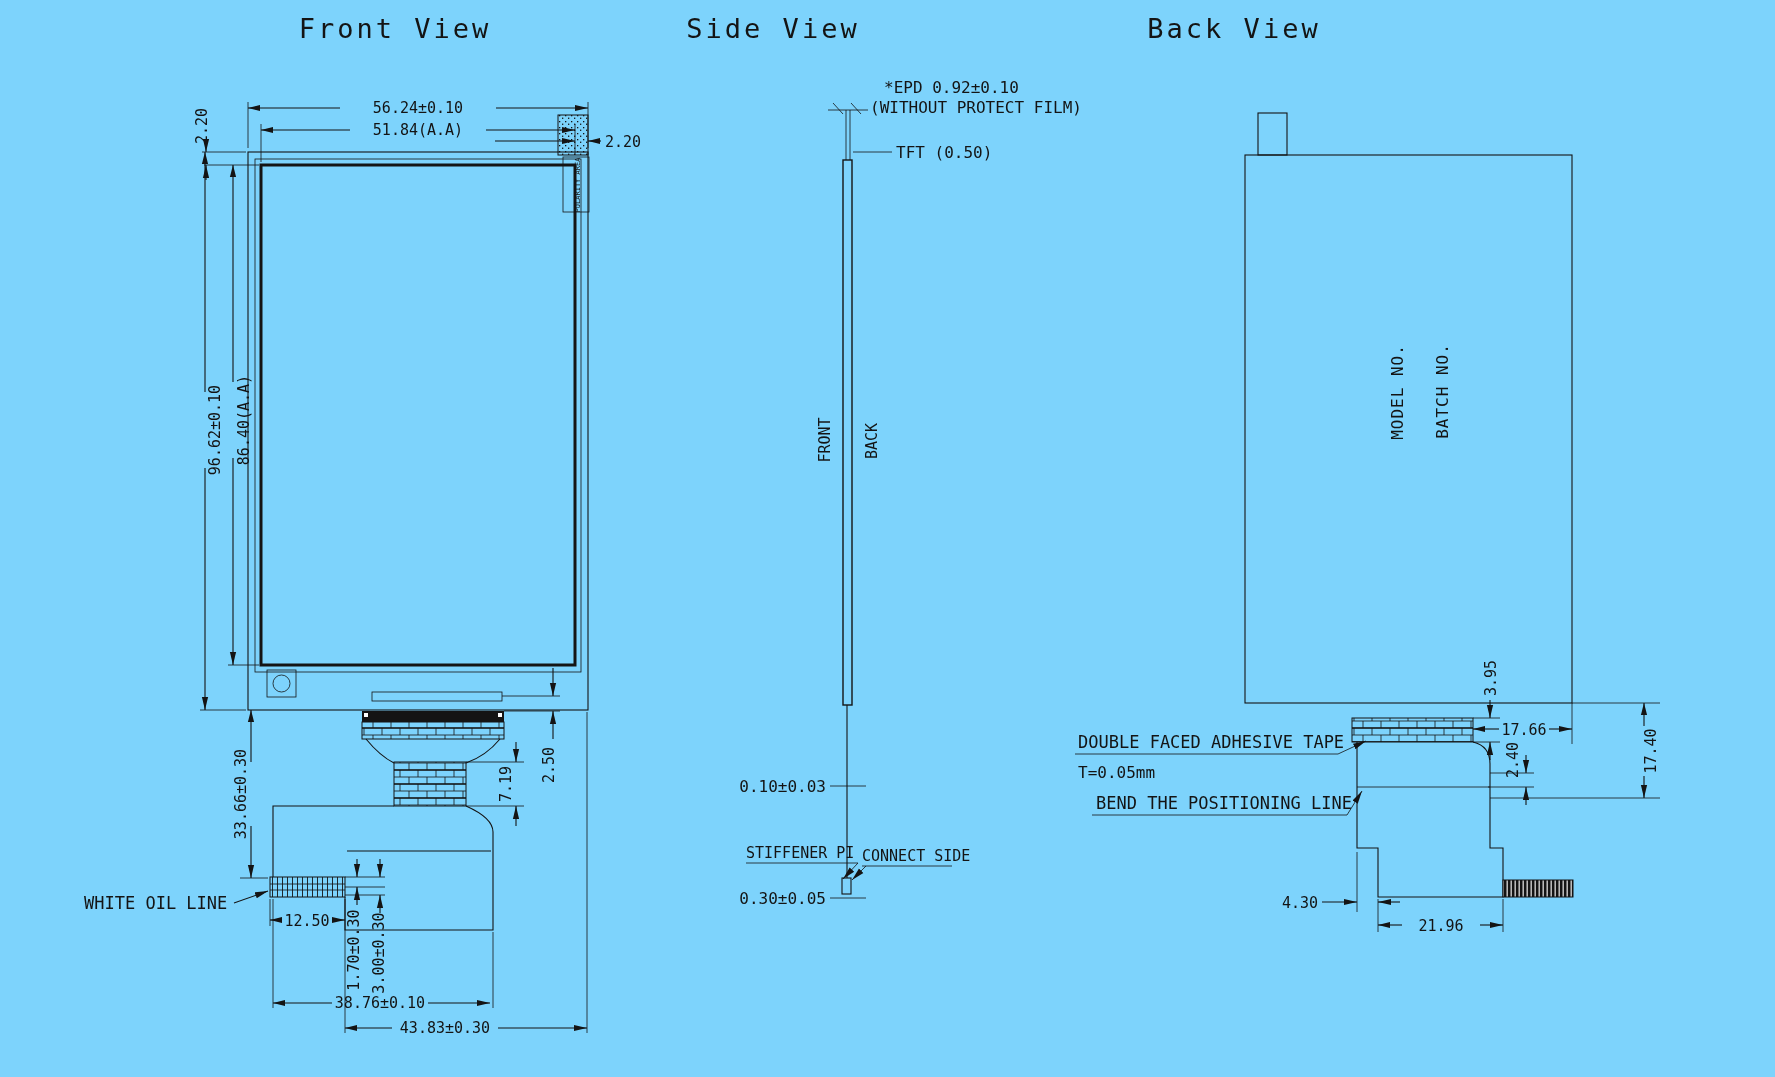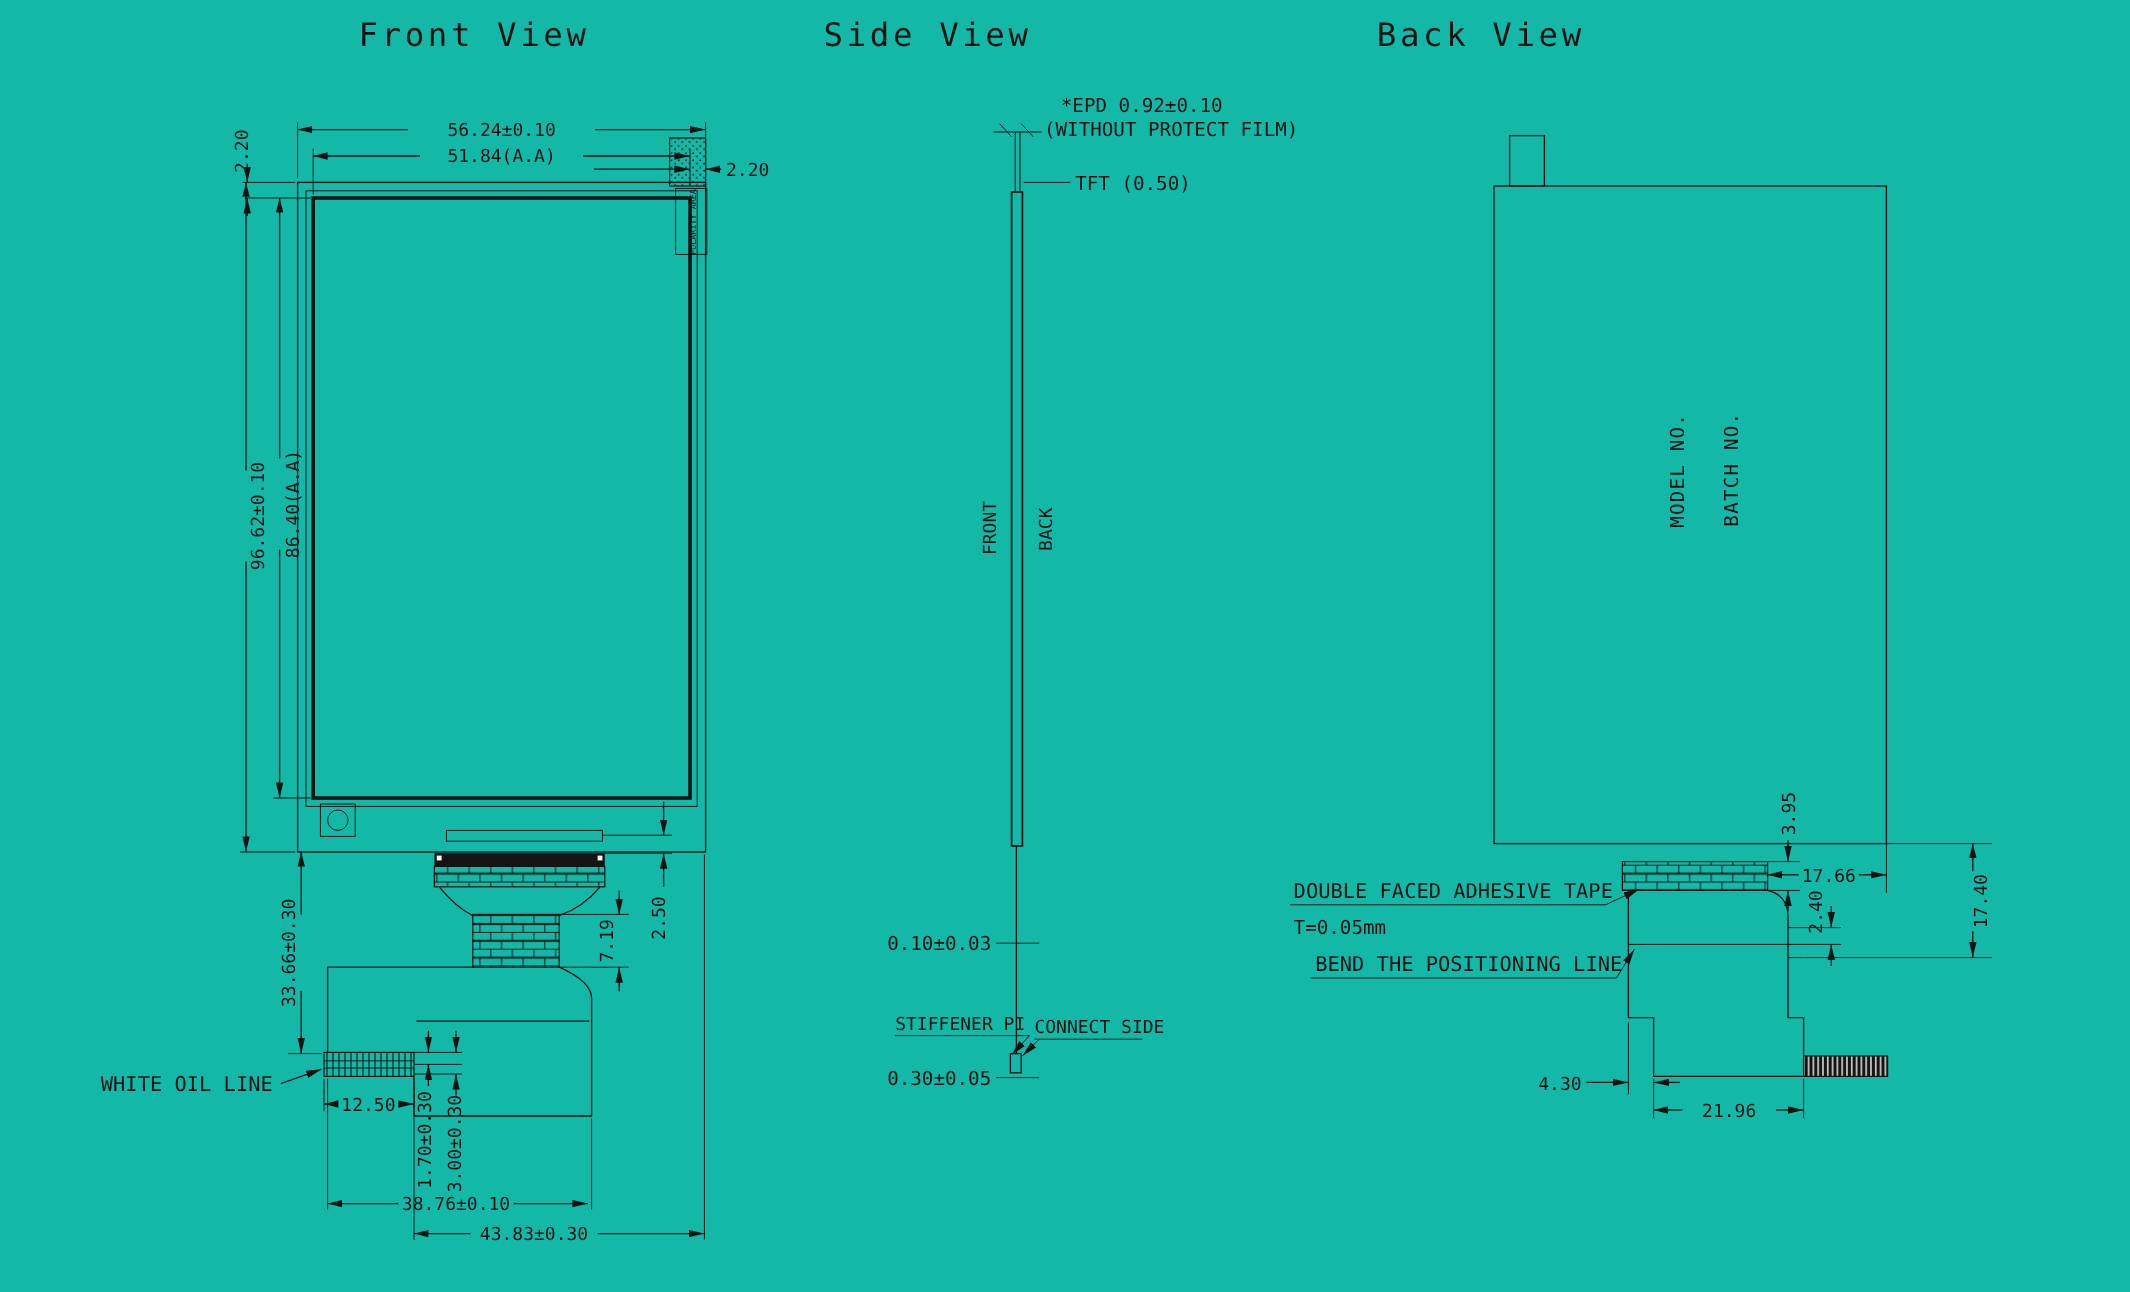--- a/index.html
+++ b/index.html
@@ -1,16 +1,16 @@
 <!DOCTYPE html>
 <html><head>
 <meta charset="utf-8">
 <style>
   html,body{margin:0;padding:0;background:#ffffff;}
-  .stage{position:relative;width:1775px;height:1077px;background:#14b8a6;overflow:hidden;}
+  .stage{position:relative;width:1775px;height:1077px;background:#7dd3fc;overflow:hidden;}
   svg{display:block;}
   svg text{font-family:"DejaVu Sans Mono","Liberation Mono",monospace;fill:#141414;font-size:15px;}
   text.title{font-size:27px;letter-spacing:3px;}
   text.lbl{font-size:17px;}
   text.lbl2{font-size:16px;}
   text.tiny{font-size:7px;}
   text.med{font-size:16px;letter-spacing:1px;}
   .ln{stroke:#141414;stroke-width:1.1;fill:none;}
   .thin{stroke:#141414;stroke-width:0.8;fill:none;}
   .thick{stroke:#141414;stroke-width:3;fill:none;}

